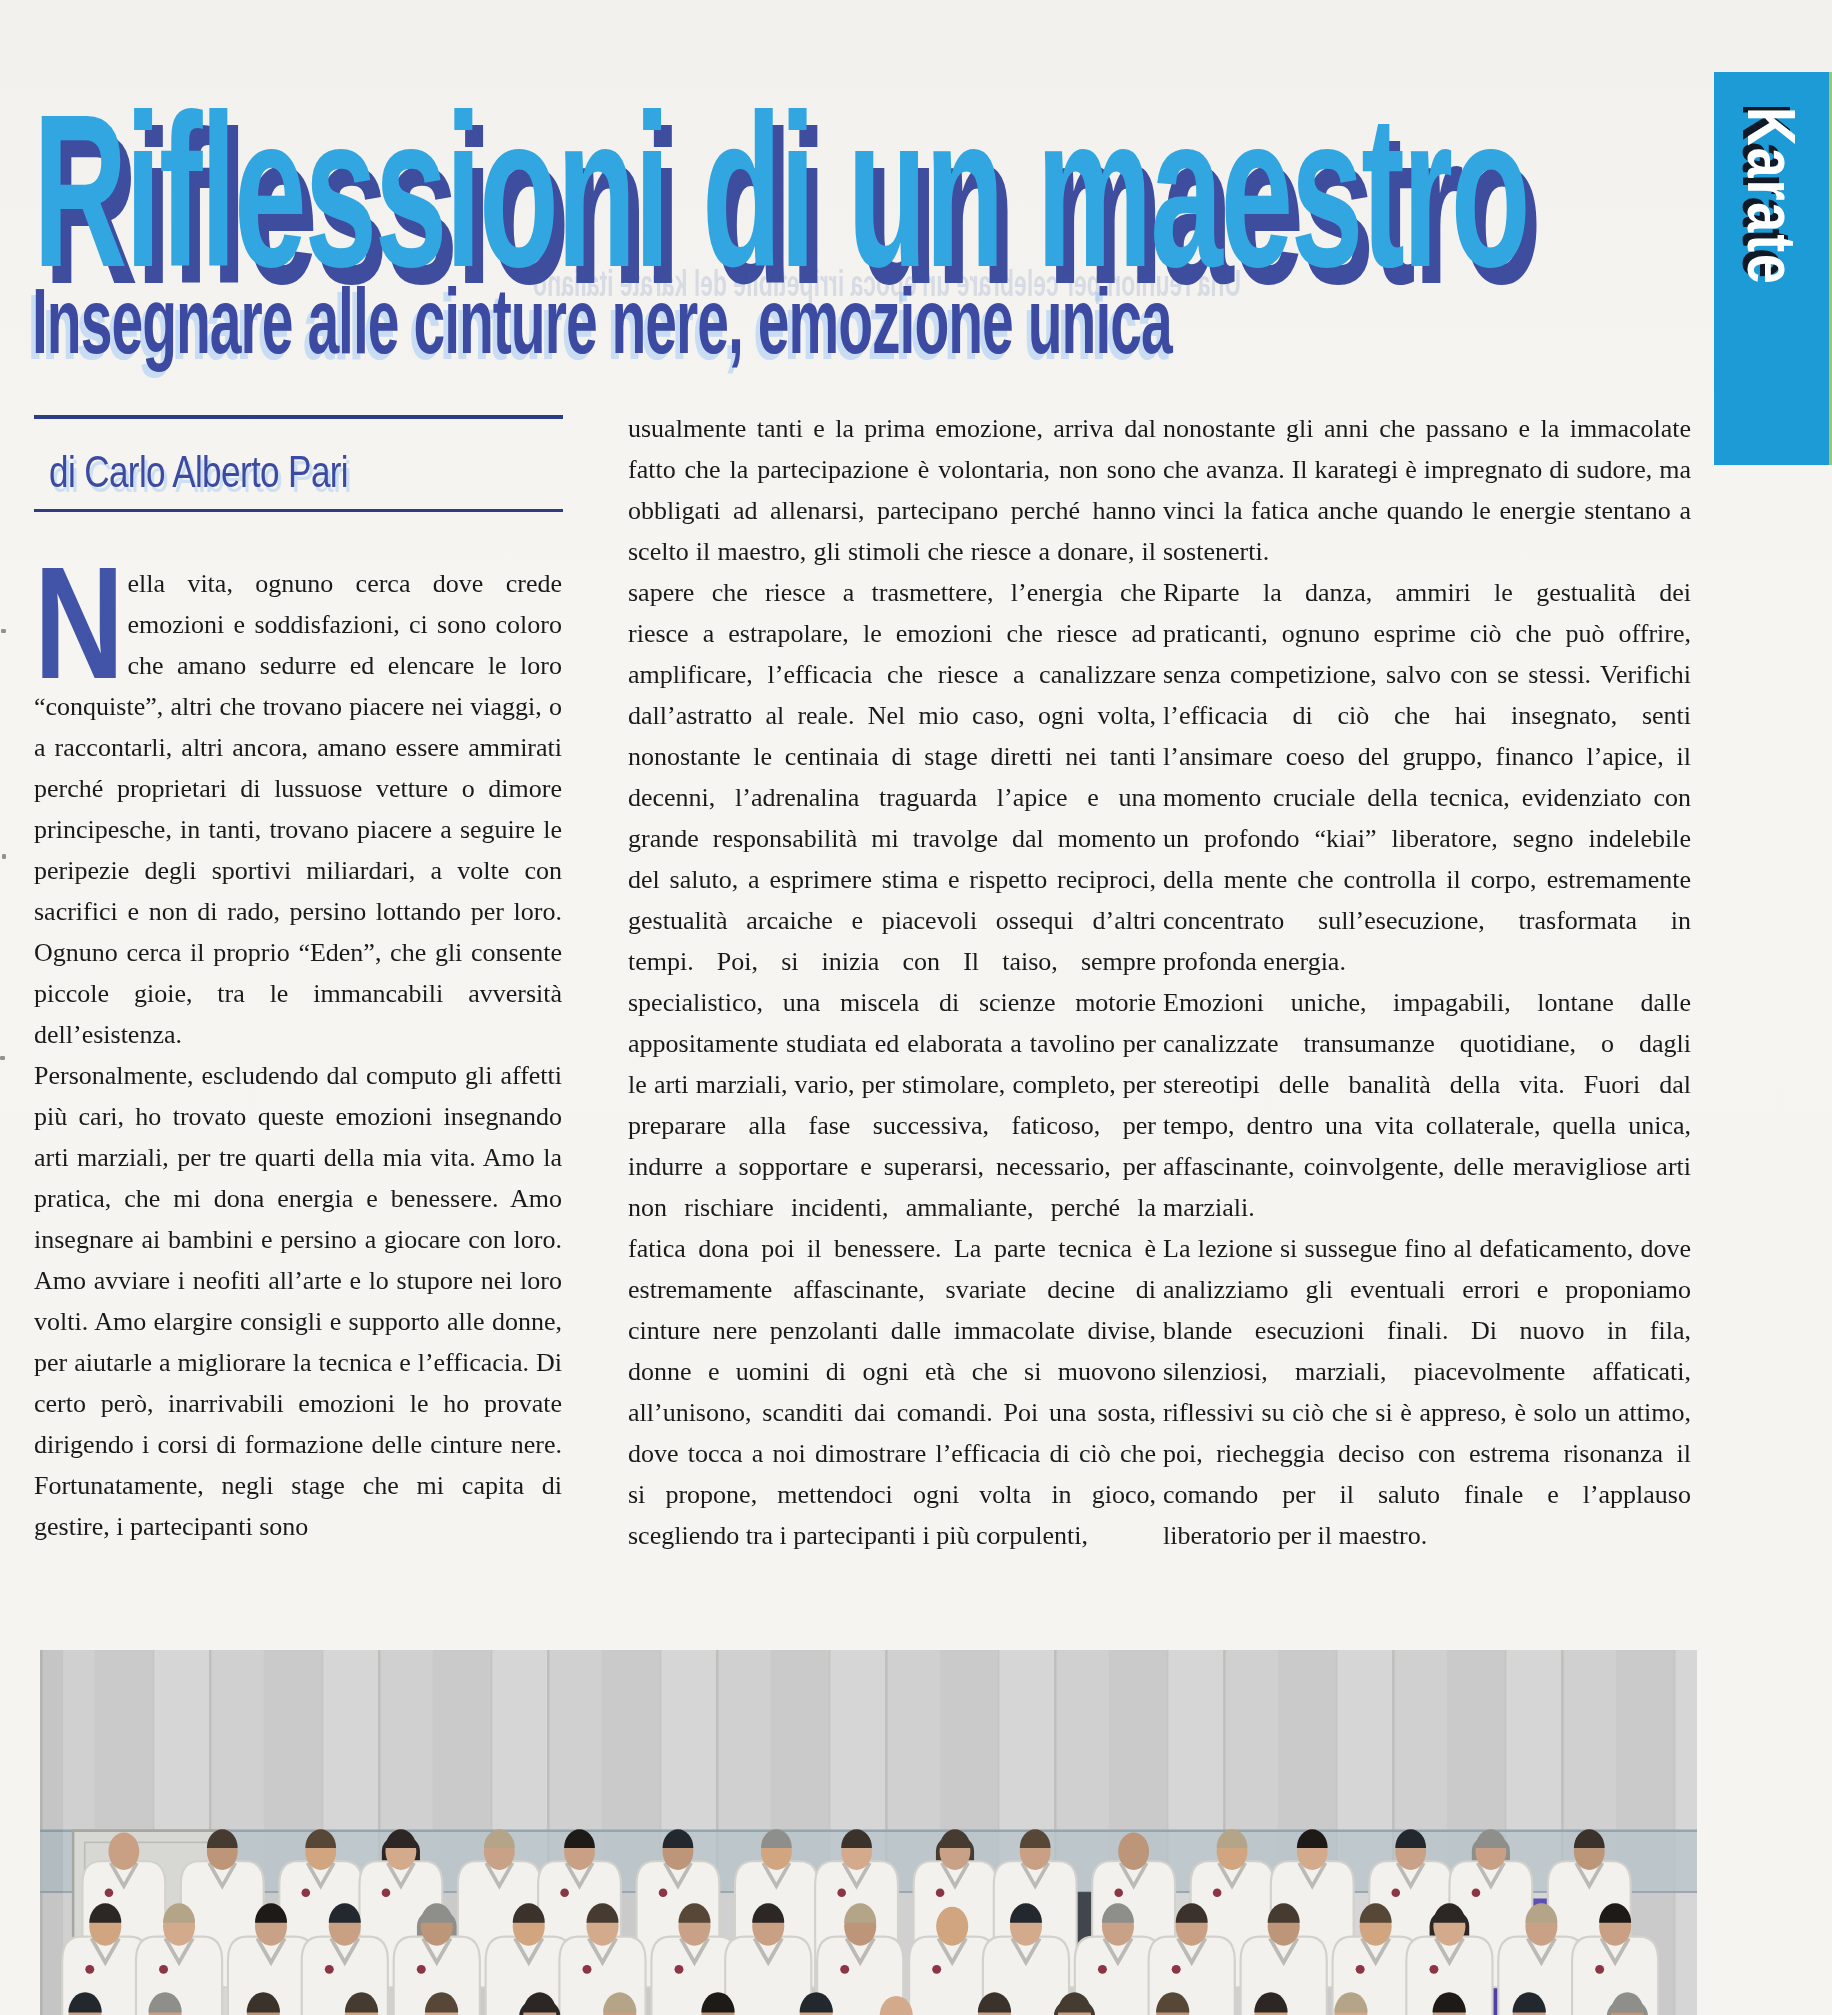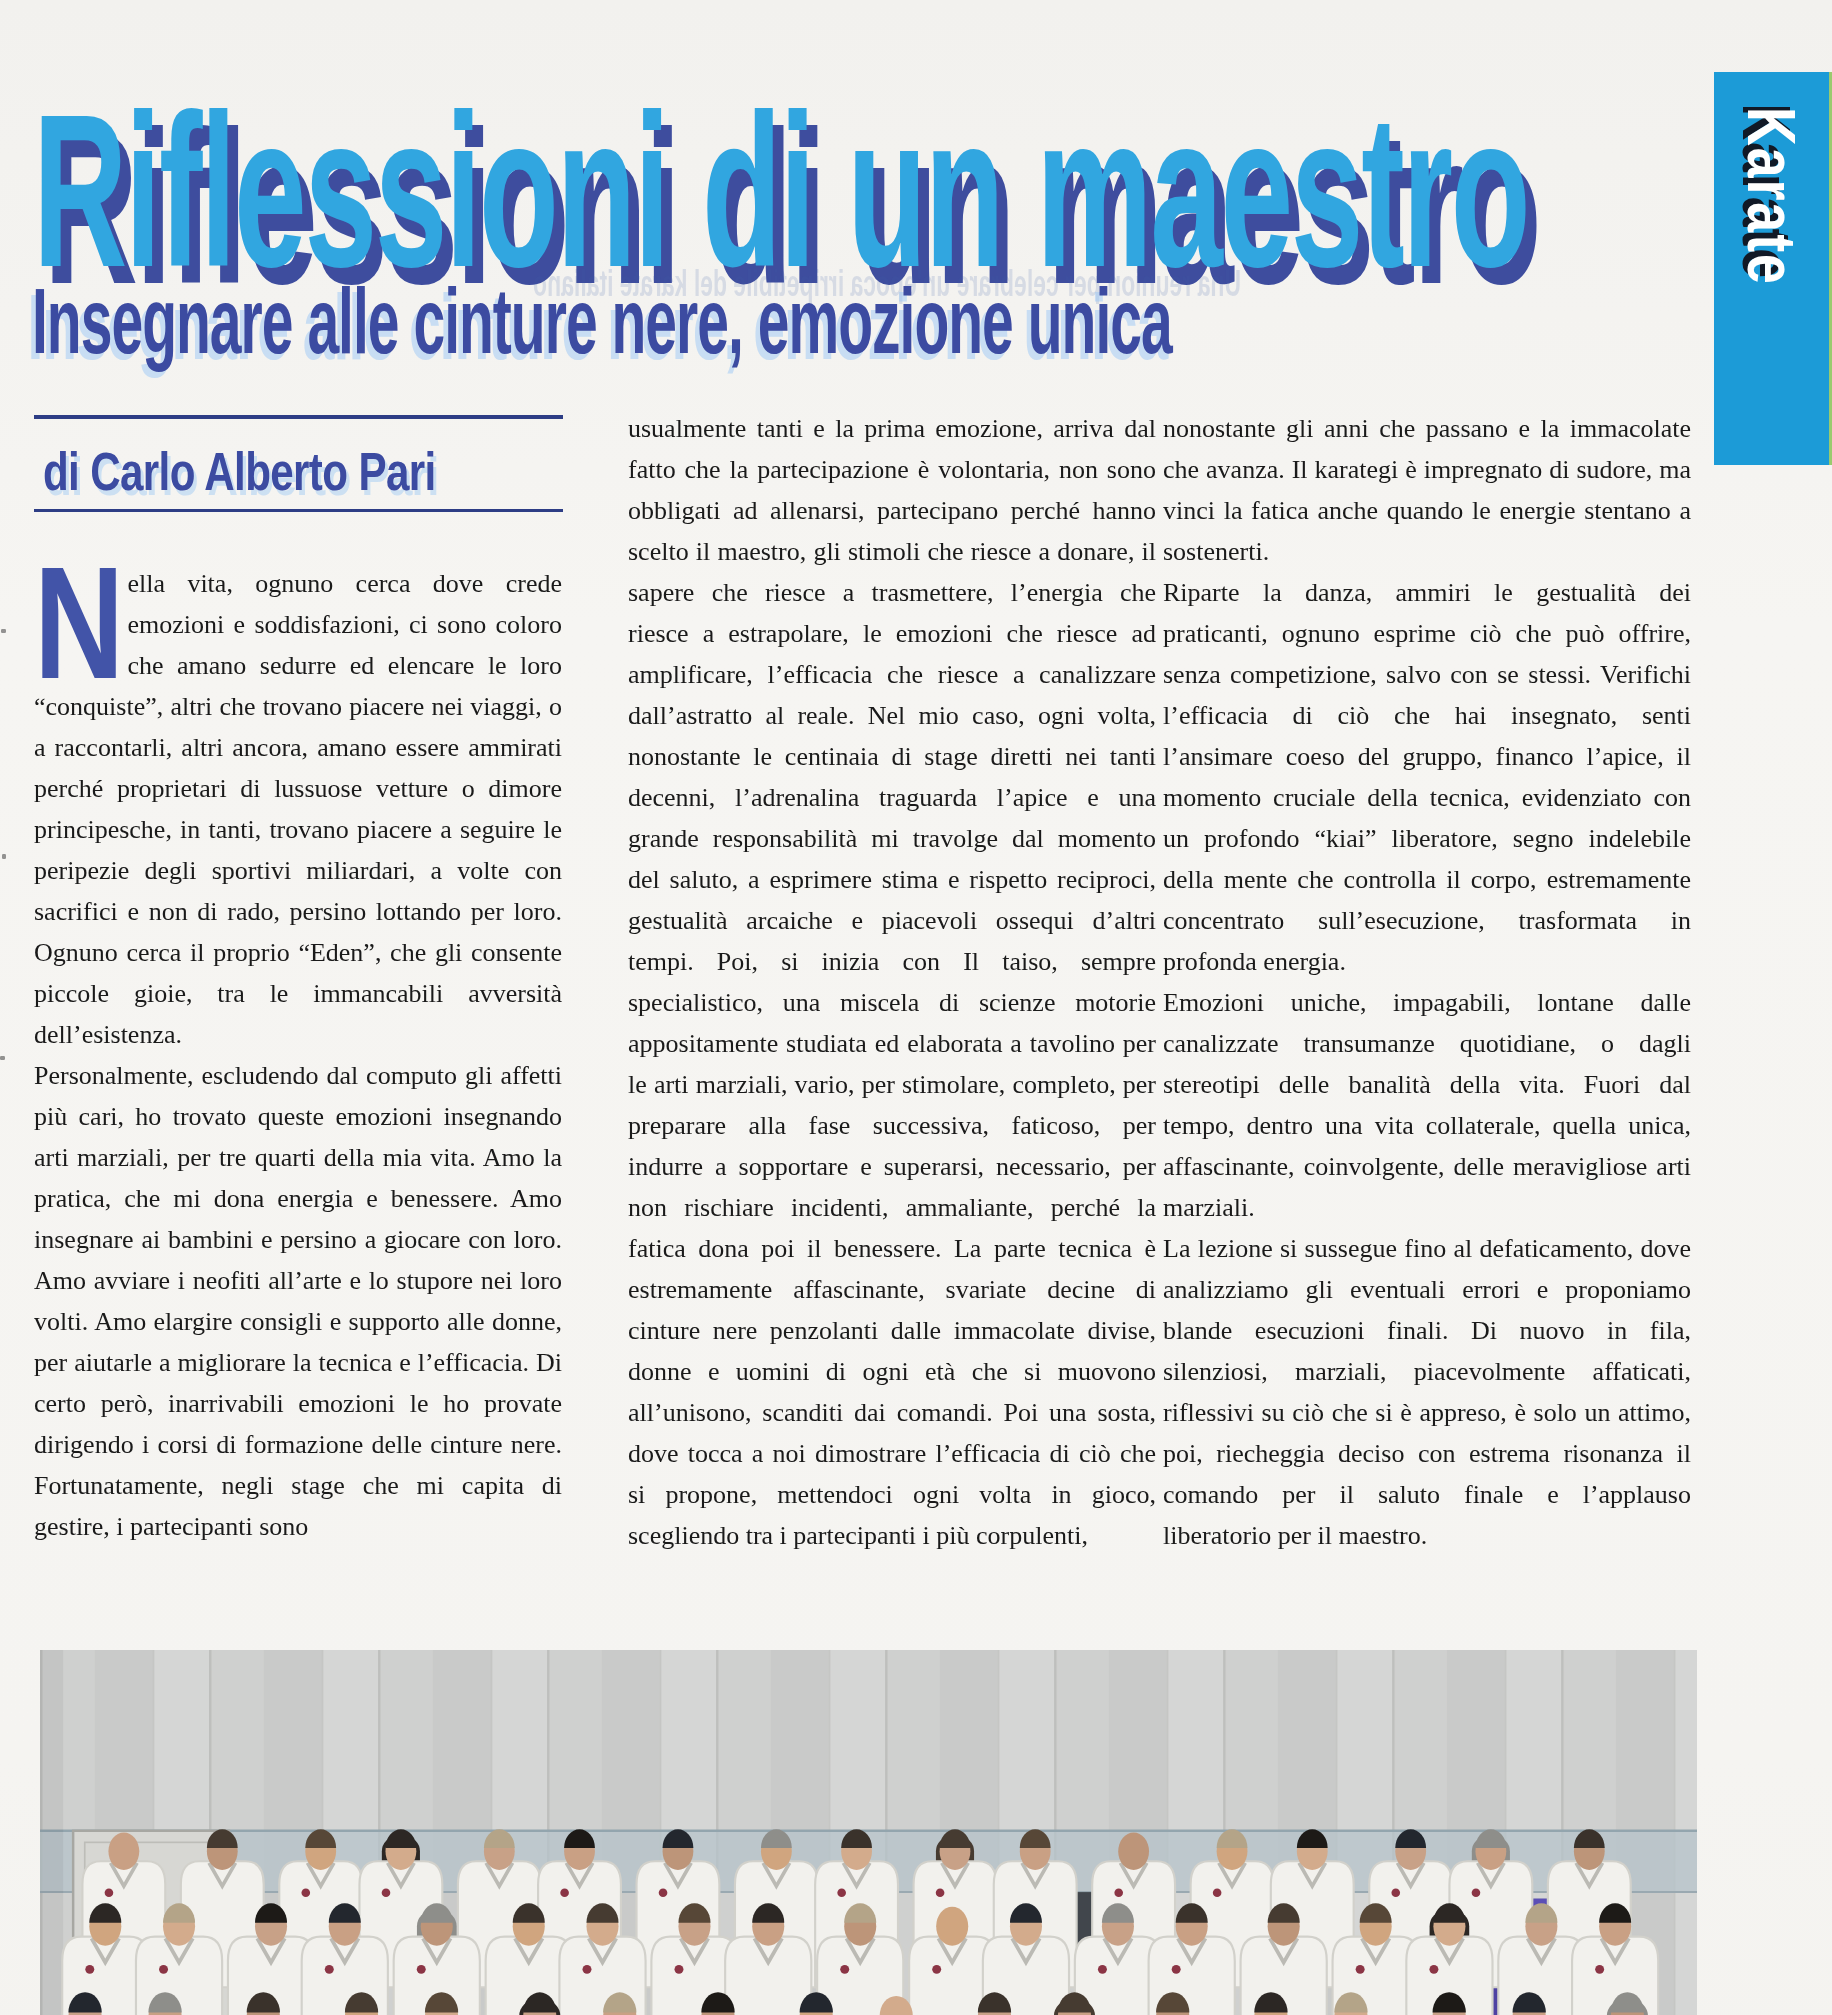--- a/index.html
+++ b/index.html
@@ -12,21 +12,21 @@
   .title .squeeze{display:inline-block;transform:scaleX(.60);transform-origin:0 0;
          letter-spacing:-4px;text-shadow:18px 17px 0 #3e4d9e;}
   .ghost{position:absolute;left:1241px;top:263px;margin:0;font-weight:700;font-size:37px;
          white-space:nowrap;color:rgba(60,95,170,.16);
          transform:scale(-.62,1);transform-origin:0 0;}
   .subtitle{position:absolute;left:32px;top:278px;margin:0;font-weight:700;font-size:92px;
          line-height:.95;color:#3c4ba1;white-space:nowrap;}
   .subtitle .squeeze{display:inline-block;transform:scaleX(.62);transform-origin:0 0;
          letter-spacing:-1.6px;text-shadow:-7.3px 6.4px 0 rgba(155,200,245,.5);}
   .rule{position:absolute;left:34px;width:529px;height:3.6px;background:#2d3d85;}
-  .byline{position:absolute;left:33px;top:430px;margin:10px;font-weight:700;font-size:54px;
+  .byline{position:absolute;left:33px;top:430px;margin:16px;font-weight:400;font-size:45px;
          color:#3c4ba1;white-space:nowrap;}
   .byline .squeeze{display:inline-block;transform:scaleX(.78);transform-origin:0 0;
          letter-spacing:-0.8px;text-shadow:4px 4.8px 0 rgba(155,200,245,.45);}
   
   .tab{position:absolute;left:1714px;top:72px;width:115px;height:393px;background:#1c9bd7;
        display:flex;justify-content:center;}
   .tab span{writing-mode:vertical-rl;margin-top:35px;font-weight:700;font-size:69px;
        color:#ffffff;letter-spacing:2.4px;transform:scaleY(.78);transform-origin:center top;
        text-shadow:-7.3px 4.8px 0 #111926;}
   .edge-green{position:absolute;left:1829px;top:72px;width:2.8px;height:393px;background:#82c14e;opacity:.8;}

